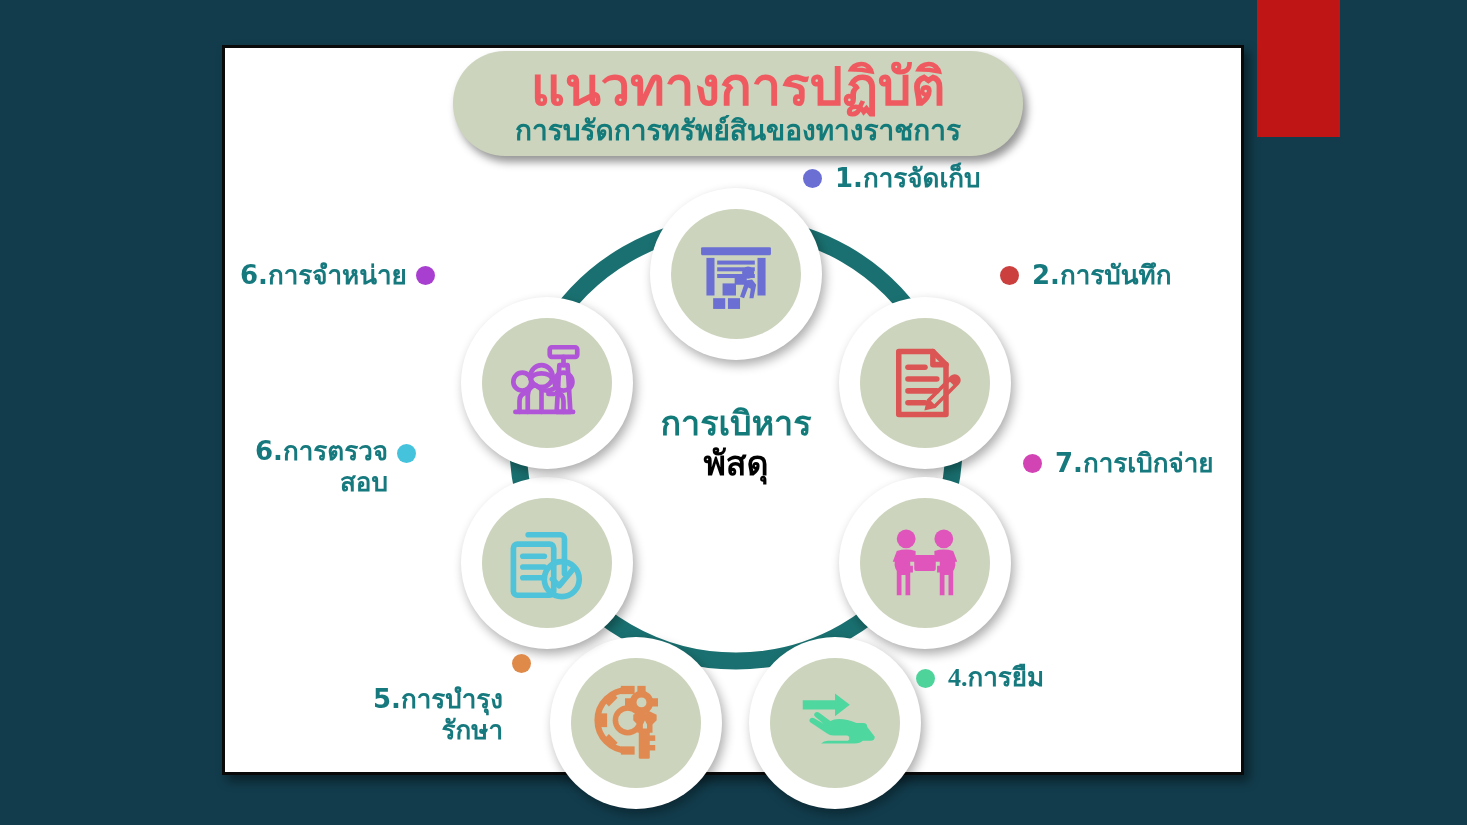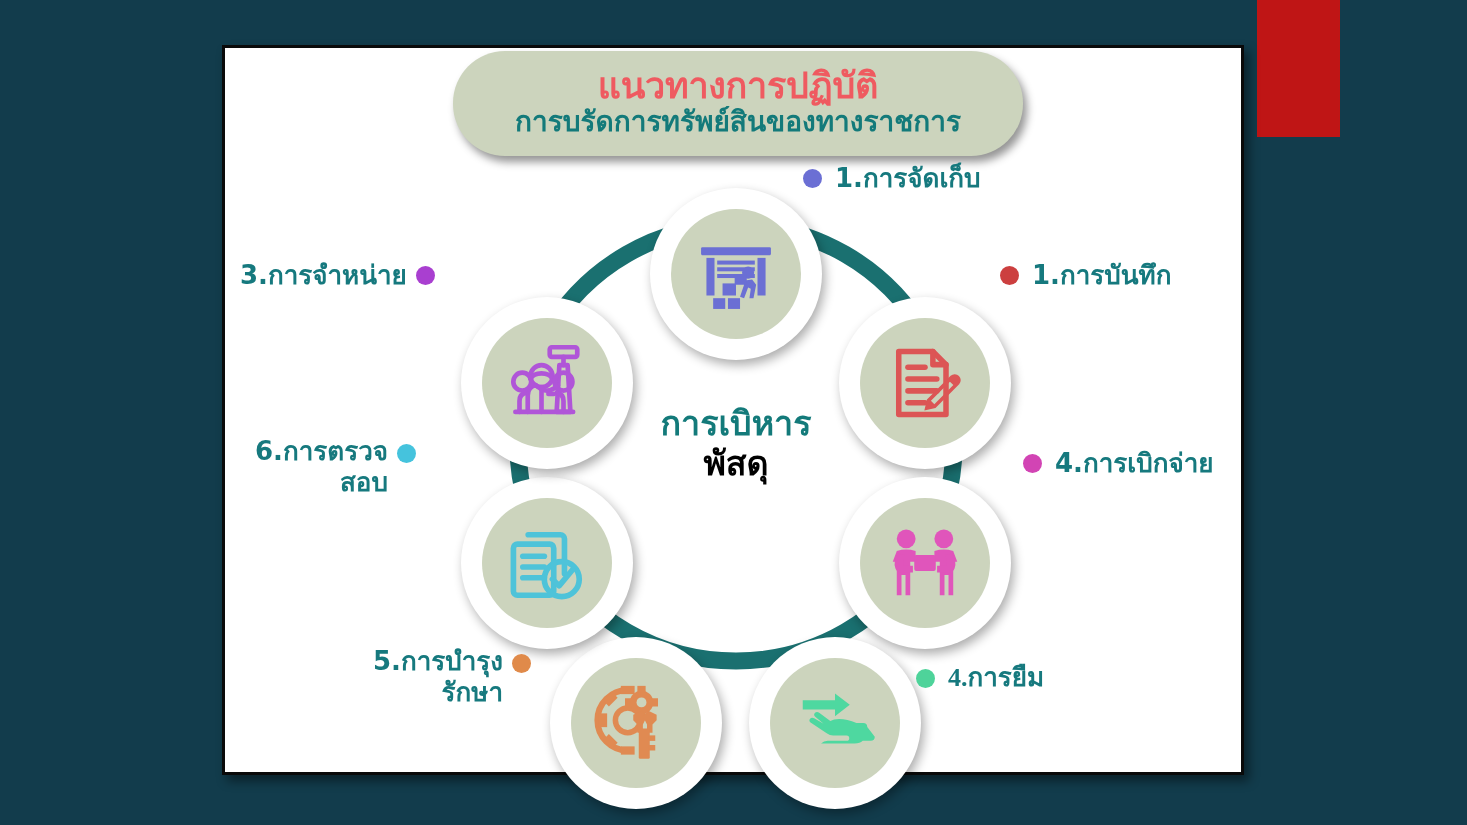--- a/index.html
+++ b/index.html
@@ -59,21 +59,21 @@
     border-radius: 52px;
     box-shadow: 4px 6px 9px rgba(0,0,0,0.42);
     display: flex;
     flex-direction: column;
     align-items: center;
     justify-content: center;
     overflow: hidden;
   }
   #title-line1 {
     color: #ef5a60;
-    font-size: 36px;
+    font-size: 53px;
     font-weight: bold;
     line-height: 1.0;
     letter-spacing: -0.3px;
     white-space: nowrap;
   }
   #title-line2 {
     color: #137a7a;
     font-size: 28px;
     font-weight: bold;
     line-height: 1.25;
@@ -331,49 +331,49 @@
         <div id="center-l2" style="color: #000000;">พัสดุ</div>
       </div>
 
       <div class="label right" style="left:578px; top:115px;">
         <span class="bullet" style="background:#6b6fd4"></span>
         <span class="txt"><span>1.การจัดเก็บ</span></span>
       </div>
 
       <div class="label right" style="left:775px; top:212px;">
         <span class="bullet" style="background:#cc3f3f"></span>
-        <span class="txt"><span>1.การบันทึก</span></span>
+        <span class="txt"><span>2.การบันทึก</span></span>
       </div>
 
       <div class="label right" style="left:798px; top:400px;">
         <span class="bullet" style="background:#d244b4"></span>
-        <span class="txt"><span>4.การเบิกจ่าย</span></span>
+        <span class="txt"><span>7.การเบิกจ่าย</span></span>
       </div>
 
       <div class="label right" style="left:691px; top:615px;font-family:Liberation Serif, serif;">
         <span class="bullet" style="background:#4ed39a"></span>
         <span class="txt"><span>4.การยืม</span></span>
       </div>
 
       <div class="label left" style="left:110px; top:598px;">
-        <span class="txt" style="width:168px;">
+        <span class="txt" style="width:168px;margin-top:38px;">
           <span>5.การบำรุง</span><br>
           <span>รักษา</span>
         </span>
         <span class="bullet" style="background:#e08a4a; align-self:flex-start; margin-top:8px;"></span>
       </div>
 
       <div class="label left" style="left:-7px; top:388px;">
         <span class="txt" style="width:170px;">
           <span>6.การตรวจ</span><br>
           <span>สอบ</span>
         </span>
         <span class="bullet" style="background:#45c3dd; align-self:flex-start; margin-top:8px;"></span>
       </div>
 
       <div class="label left" style="left:15px; top:212px;">
-        <span class="txt"><span>3.การจำหน่าย</span></span>
+        <span class="txt"><span>6.การจำหน่าย</span></span>
         <span class="bullet" style="background:#a93fd0"></span>
       </div>
 
     </div>
   </div>
 </div>
 
 </body></html>

